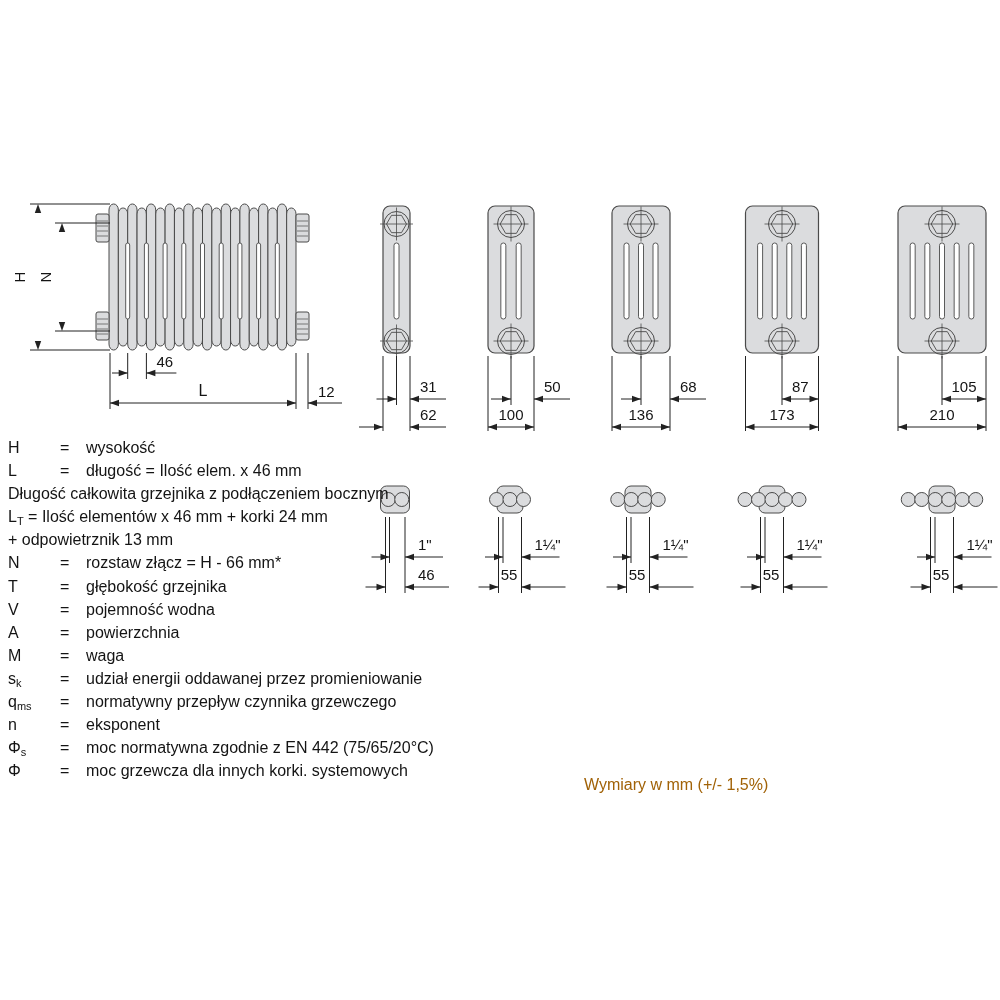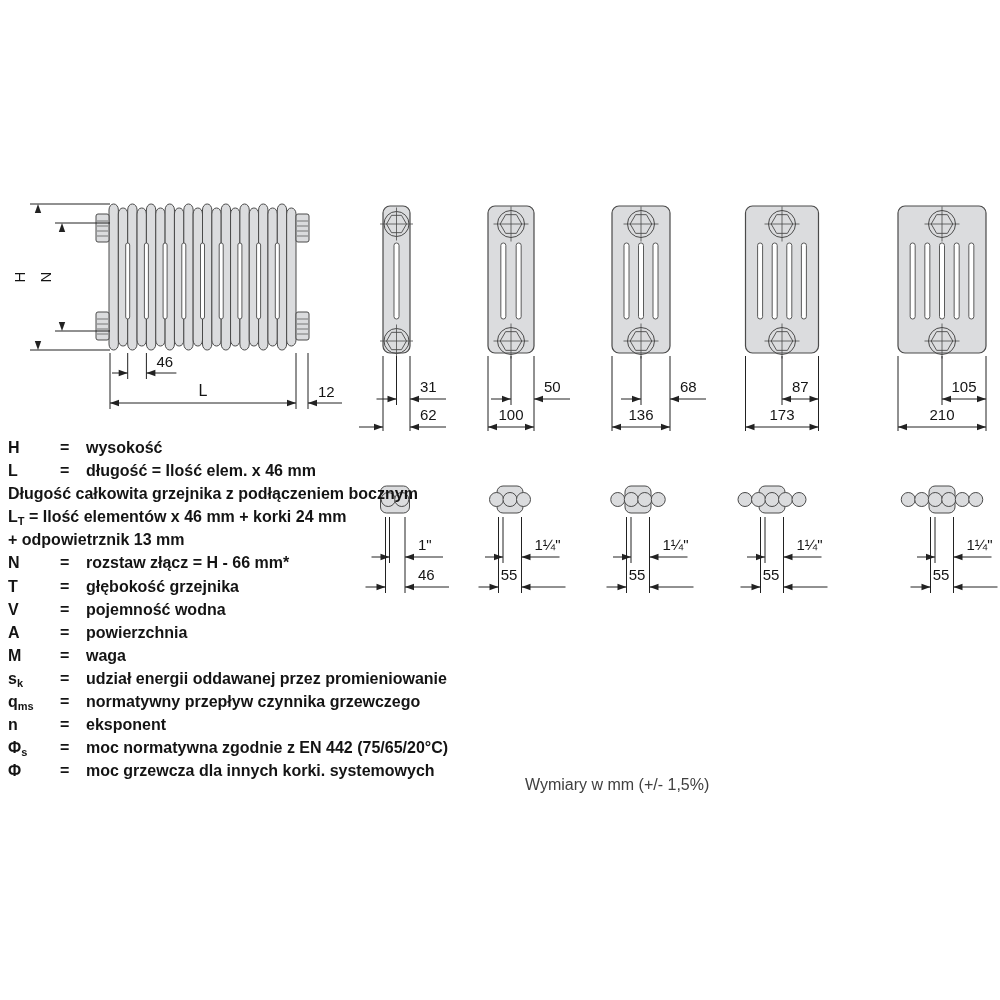--- a/index.html
+++ b/index.html
@@ -1,25 +1,25 @@
 <!DOCTYPE html>
 <html><head>
 <meta charset="utf-8">
 <style>
   html,body{margin:0;padding:0;background:#ffffff;}
   #stage{position:relative;width:1000px;height:1000px;background:#ffffff;overflow:hidden;
          font-family:"Liberation Sans", sans-serif;color:#111;}
   #diagram{position:absolute;left:0;top:0;}
-  #legend{position:absolute;left:8px;top:436px;width:470px;font-size:16px;color:#141414;font-weight:bold;}
+  #legend{position:absolute;left:8px;top:436px;width:470px;font-size:16px;color:#141414;}
   .lrow{height:23.1px;line-height:23.1px;white-space:nowrap;}
   .lsym{display:inline-block;width:52px;}
   .leq{display:inline-block;width:26px;}
   .lsub{font-size:11px;vertical-align:-3px;}
   .indent{padding-left:72px;}
-  #footnote{position:absolute;left:525px;top:776px;font-size:16px;color:#404040;white-space:nowrap;}
+  #footnote{position:absolute;left:584px;top:776px;font-size:16px;color:#a16207;white-space:nowrap;}
 </style>
 </head>
 <body>
 
 <div id="stage">
   <svg id="diagram" width="1000" height="1000" viewBox="0 0 1000 1000">
       <g>
         <rect x="109" y="204" width="9.35" height="146" rx="4.475" ry="6" fill="#dbdcde" stroke="#4a4a4a" stroke-width="1"></rect>
         <rect x="118.35" y="208" width="9.35" height="138" rx="4.475" ry="6" fill="#dbdcde" stroke="#4a4a4a" stroke-width="1"></rect>
         <rect x="127.7" y="204" width="9.35" height="146" rx="4.475" ry="6" fill="#dbdcde" stroke="#4a4a4a" stroke-width="1"></rect>

